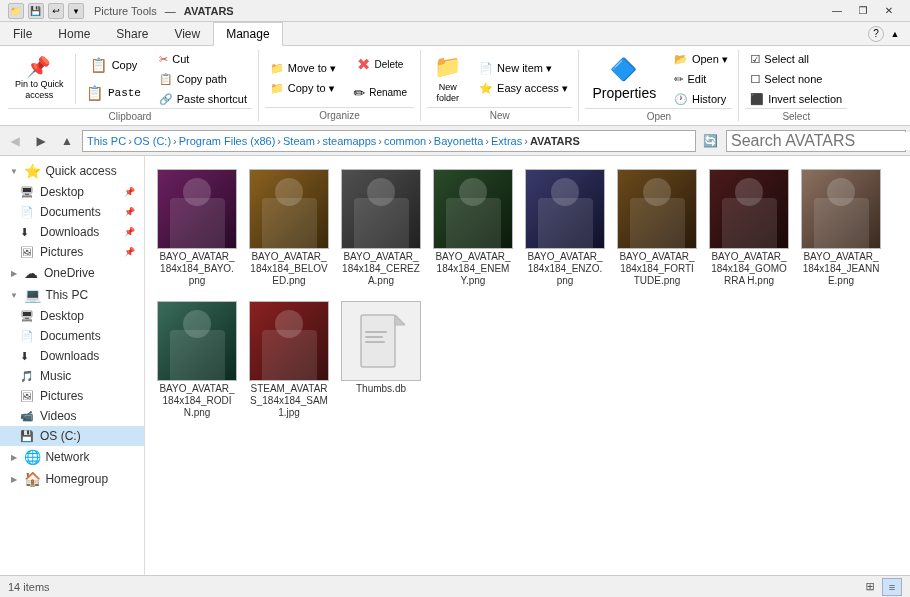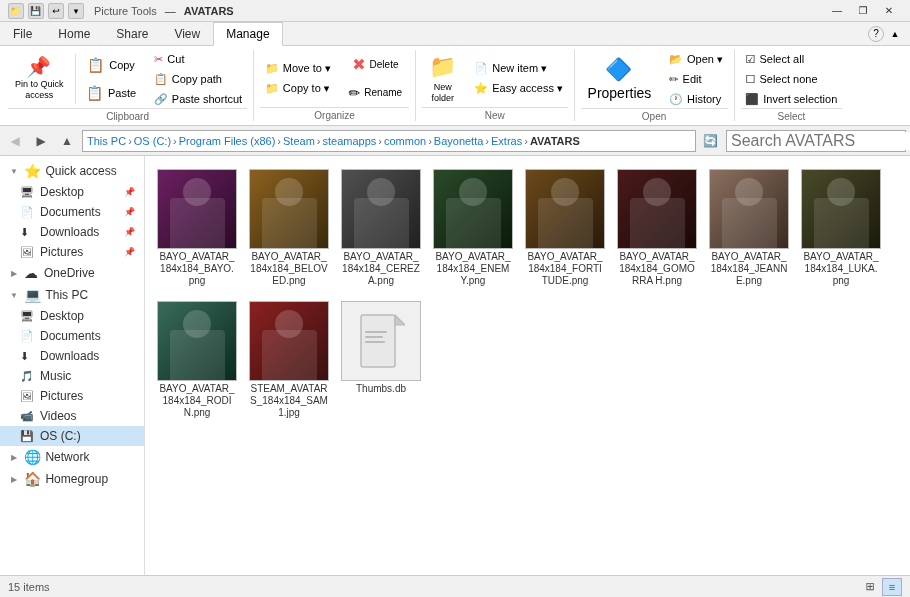--- a/index.html
+++ b/index.html
@@ -122,21 +122,21 @@
         <span style="font-size:9px;text-align:center;line-height:1.2;">Pin to Quick<br>access</span>
       </div>
       <div style="border-left:1px solid #ddd;height:50px;margin:0 2px;"></div>
       <div style="display:flex;flex-direction:column;gap:2px;justify-content:center;">
         <div class="ribbon-btn-large" style="height:26px;flex-direction:row;gap:4px;min-width:50px;">
           <span class="icon ico-copy" style="font-size:14px;">📋</span>
           <span style="font-size:11px;">Copy</span>
         </div>
         <div class="ribbon-btn-large" style="height:26px;flex-direction:row;gap:4px;min-width:50px;">
           <span class="icon ico-paste" style="font-size:14px;">📋</span>
-          <span style="font-size:11px;">Paste</span>
+          <span style="font-size:11px;font-family:Liberation Mono, monospace;">Paste</span>
         </div>
       </div>
       <div style="display:flex;flex-direction:column;gap:2px;justify-content:center;margin-left:4px;">
         <div class="ribbon-btn-small">
           <span class="ico-cut">✂</span>
           <span>Cut</span>
         </div>
         <div class="ribbon-btn-small">
           <span>📋</span>
           <span>Copy path</span>
@@ -393,20 +393,31 @@
           <div style="width:100%;height:100%;display:flex;align-items:flex-end;justify-content:center;overflow:hidden;">
       <div style="position:relative;width:55px;height:68px;">
         <div style="position:absolute;bottom:0;width:55px;height:50px;background:rgba(255,255,255,0.12);border-radius:4px 4px 0 0;"></div>
         <div style="position:absolute;bottom:42px;left:50%;transform:translateX(-50%);width:28px;height:28px;background:rgba(255,255,255,0.18);border-radius:50%;"></div>
       </div>
     </div>
         </div>
         <div class="file-name">BAYO_AVATAR_184x184_ENEMY.png</div>
       </div>
       <div class="file-item">
+        <div class="file-thumb thumb-7">
+          <div style="width:100%;height:100%;display:flex;align-items:flex-end;justify-content:center;overflow:hidden;">
+      <div style="position:relative;width:55px;height:68px;">
+        <div style="position:absolute;bottom:0;width:55px;height:50px;background:rgba(255,255,255,0.12);border-radius:4px 4px 0 0;"></div>
+        <div style="position:absolute;bottom:42px;left:50%;transform:translateX(-50%);width:28px;height:28px;background:rgba(255,255,255,0.18);border-radius:50%;"></div>
+      </div>
+    </div>
+        </div>
+        <div class="file-name">BAYO_AVATAR_184x184_ENZO.png</div>
+      </div>
+      <div class="file-item">
         <div class="file-thumb thumb-8">
           <div style="width:100%;height:100%;display:flex;align-items:flex-end;justify-content:center;overflow:hidden;">
       <div style="position:relative;width:55px;height:68px;">
         <div style="position:absolute;bottom:0;width:55px;height:50px;background:rgba(255,255,255,0.12);border-radius:4px 4px 0 0;"></div>
         <div style="position:absolute;bottom:42px;left:50%;transform:translateX(-50%);width:28px;height:28px;background:rgba(255,255,255,0.18);border-radius:50%;"></div>
       </div>
     </div>
         </div>
         <div class="file-name">BAYO_AVATAR_184x184_FORTITUDE.png</div>
       </div>
@@ -424,31 +435,20 @@
       <div class="file-item">
         <div class="file-thumb thumb-10">
           <div style="width:100%;height:100%;display:flex;align-items:flex-end;justify-content:center;overflow:hidden;">
       <div style="position:relative;width:55px;height:68px;">
         <div style="position:absolute;bottom:0;width:55px;height:50px;background:rgba(255,255,255,0.12);border-radius:4px 4px 0 0;"></div>
         <div style="position:absolute;bottom:42px;left:50%;transform:translateX(-50%);width:28px;height:28px;background:rgba(255,255,255,0.18);border-radius:50%;"></div>
       </div>
     </div>
         </div>
         <div class="file-name">BAYO_AVATAR_184x184_JEANNE.png</div>
-      </div>
-      <div class="file-item">
-        <div class="file-thumb thumb-11">
-          <div style="width:100%;height:100%;display:flex;align-items:flex-end;justify-content:center;overflow:hidden;">
-      <div style="position:relative;width:55px;height:68px;">
-        <div style="position:absolute;bottom:0;width:55px;height:50px;background:rgba(255,255,255,0.12);border-radius:4px 4px 0 0;"></div>
-        <div style="position:absolute;bottom:42px;left:50%;transform:translateX(-50%);width:28px;height:28px;background:rgba(255,255,255,0.18);border-radius:50%;"></div>
-      </div>
-    </div>
-        </div>
-        <div class="file-name">BAYO_AVATAR_184x184_LUKA.png</div>
       </div>
       <div class="file-item">
         <div class="file-thumb thumb-12">
           <div style="width:100%;height:100%;display:flex;align-items:flex-end;justify-content:center;overflow:hidden;">
       <div style="position:relative;width:55px;height:68px;">
         <div style="position:absolute;bottom:0;width:55px;height:50px;background:rgba(255,255,255,0.12);border-radius:4px 4px 0 0;"></div>
         <div style="position:absolute;bottom:42px;left:50%;transform:translateX(-50%);width:28px;height:28px;background:rgba(255,255,255,0.18);border-radius:50%;"></div>
       </div>
     </div>
         </div>
@@ -477,18 +477,18 @@
               <rect x="8" y="28" width="20" height="2" rx="1" fill="#bbb"></rect>
             </svg>
           </div>
         </div>
         <div class="file-name">Thumbs.db</div>
       </div>
     </div>
 </div>
 
 <div class="status-bar">
-  <span>15 items</span>
+  <span>14 items</span>
   <div class="status-view-btns">
     <div class="status-view-btn" title="Large icons">⊞</div>
     <div class="status-view-btn active" title="Details">≡</div>
   </div>
 </div>
 
 </body></html>

